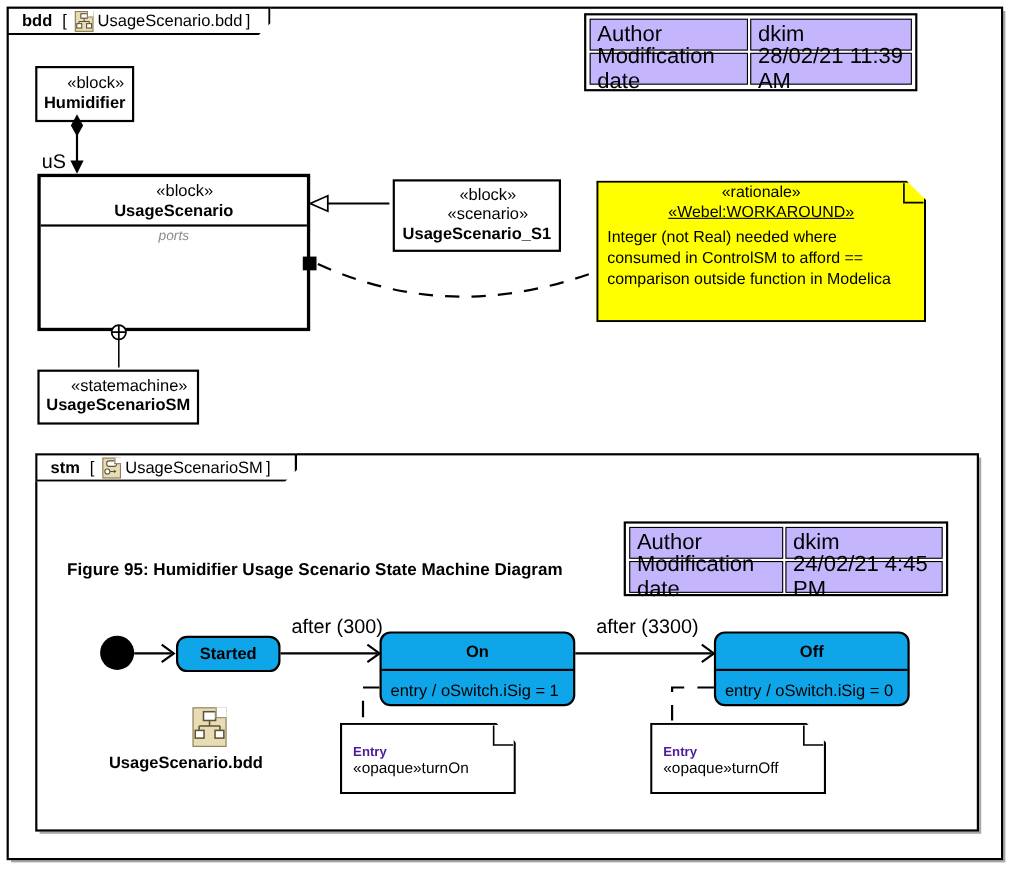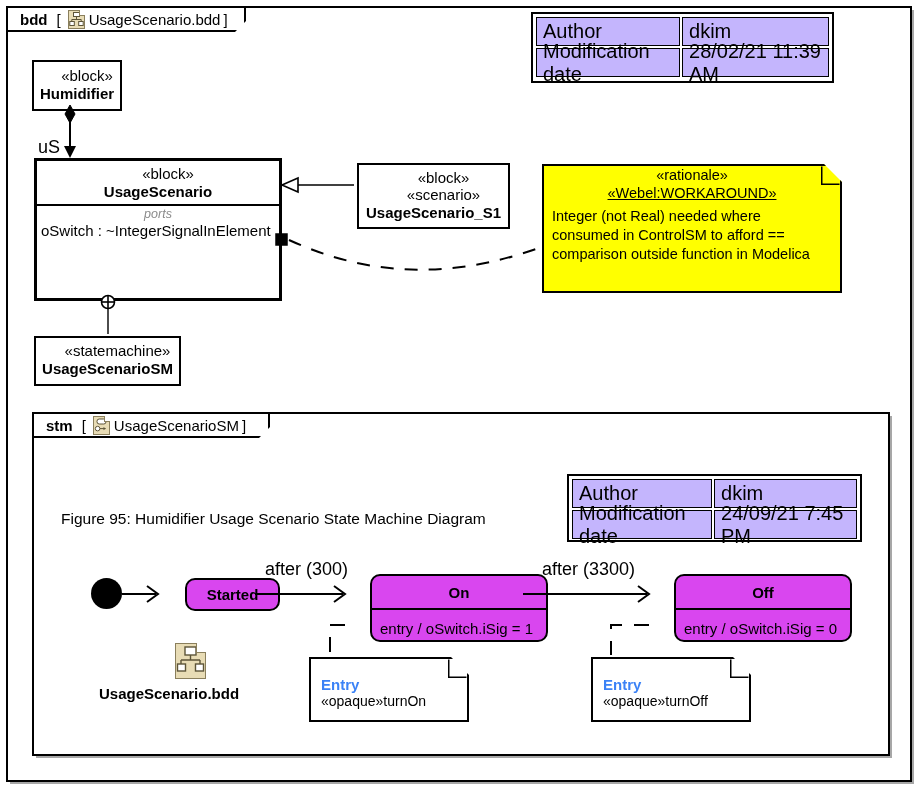--- a/index.html
+++ b/index.html
@@ -97,21 +97,21 @@
     clip-path:polygon(0 0, calc(100% - 18px) 0, 100% 18px, 100% 100%, 0 100%);
   }
   .note .fold{
     position:absolute;right:0;top:0;
     width:19px;height:19px;
     pointer-events:none;
   }
   .note.yellow{background:#ffff00;}
   .note .n-ster{font-size:14.5px;text-align:center;line-height:1.25;color:#000;}
   .note .n-body{font-size:14.5px;text-align:left;line-height:1.3;color:#000;}
-  .note .n-title{font-size:15px;font-weight:bold;color:#3b82f6;}
+  .note .n-title{font-size:12px;font-weight:bold;color:#4c1d95;}
   .note .n-sub{font-size:14px;color:#000;}
 
   
   .meta{
     position:absolute;
     border:2px solid #000;
     background:#fff;
     box-sizing:border-box;
     padding:3px;
   }
@@ -128,42 +128,41 @@
   }
   .meta .row + .row{margin-top:2px;}
   .meta .cell + .cell{margin-left:2px;}
 
   
   .state{
     position:absolute;
     box-sizing:border-box;
     border:2px solid #000;
     border-radius:10px;
-    background:#d946ef;
-    margin-left:25px;
+    background:#0ea5e9;
   }
   .state .s-name{
     font-size:15px;font-weight:bold;text-align:center;color:#000;
     display:flex;align-items:center;justify-content:center;
   }
   .state .s-sep{border-top:2px solid #000;}
   .state .s-act{
     font-size:15px;color:#000;padding:3px 8px;white-space:nowrap;
     display:flex;align-items:center;
   }
   .initial{
     position:absolute;
     border-radius:50%;
     background:#000;
   }
   .t-label{
     position:absolute;font-size:18px;color:#000;white-space:nowrap;
   }
   .fig-caption{
-    position:absolute;font-size:15.5px;font-weight:normal;color:#000;white-space:nowrap;
+    position:absolute;font-size:15.5px;font-weight:bold;color:#000;white-space:nowrap;
   }
   .file-label{
     position:absolute;font-size:15px;font-weight:bold;color:#000;white-space:nowrap;
   }
   svg.ov{position:absolute;left:0;top:0;pointer-events:none;}
 </style>
 </head>
 <body>
 
 <div id="page">
@@ -202,21 +201,20 @@
 
     <div class="t-label" style="left:30px;top:129px;">uS</div>
 
     <div class="box" style="left:26px;top:150px;width:248px;height:143px;border-width:3px;">
       <div style="padding:5px 0 4px 0;">
         <div class="ster">«block»</div>
         <div class="nm">UsageScenario</div>
       </div>
       <div class="compartment" style="padding:2px 0 3px 0;">
         <div class="comp-title">ports</div>
-        <div class="comp-body" style="padding-left:4px;overflow:hidden;">oSwitch : ~IntegerSignalInElement</div>
       </div>
     </div>
 
     <div class="box" style="left:349px;top:155px;width:153px;height:66px;padding-top:5px;">
       <div class="ster">«block»</div>
       <div class="ster">«scenario»</div>
       <div class="nm">UsageScenario_S1</div>
     </div>
 
     <div class="note yellow" style="left:534px;top:156px;width:300px;height:129px;padding:0 8px 0 8px;">
@@ -278,21 +276,21 @@
         <span class="br">]</span>
       </div>
 
       <div class="meta" style="left:533px;top:60px;width:295px;height:68px;">
         <div class="row">
           <div class="cell" style="width:141px;">Author</div>
           <div class="cell" style="width:144px;">dkim</div>
         </div>
         <div class="row">
           <div class="cell" style="width:141px;">Modification date</div>
-          <div class="cell" style="width:144px;">24/09/21 7:45 PM</div>
+          <div class="cell" style="width:144px;">24/02/21 4:45 PM</div>
         </div>
       </div>
 
       <div class="fig-caption" style="left:27px;top:96px;">Figure 95: Humidifier Usage Scenario State Machine Diagram</div>
 
       <div class="initial" style="left:57px;top:164px;width:31px;height:31px;"></div>
 
       <div class="state" style="left:126px;top:164px;width:95px;height:33px;">
         <div class="s-name" style="height:100%;">Started</div>
       </div>

